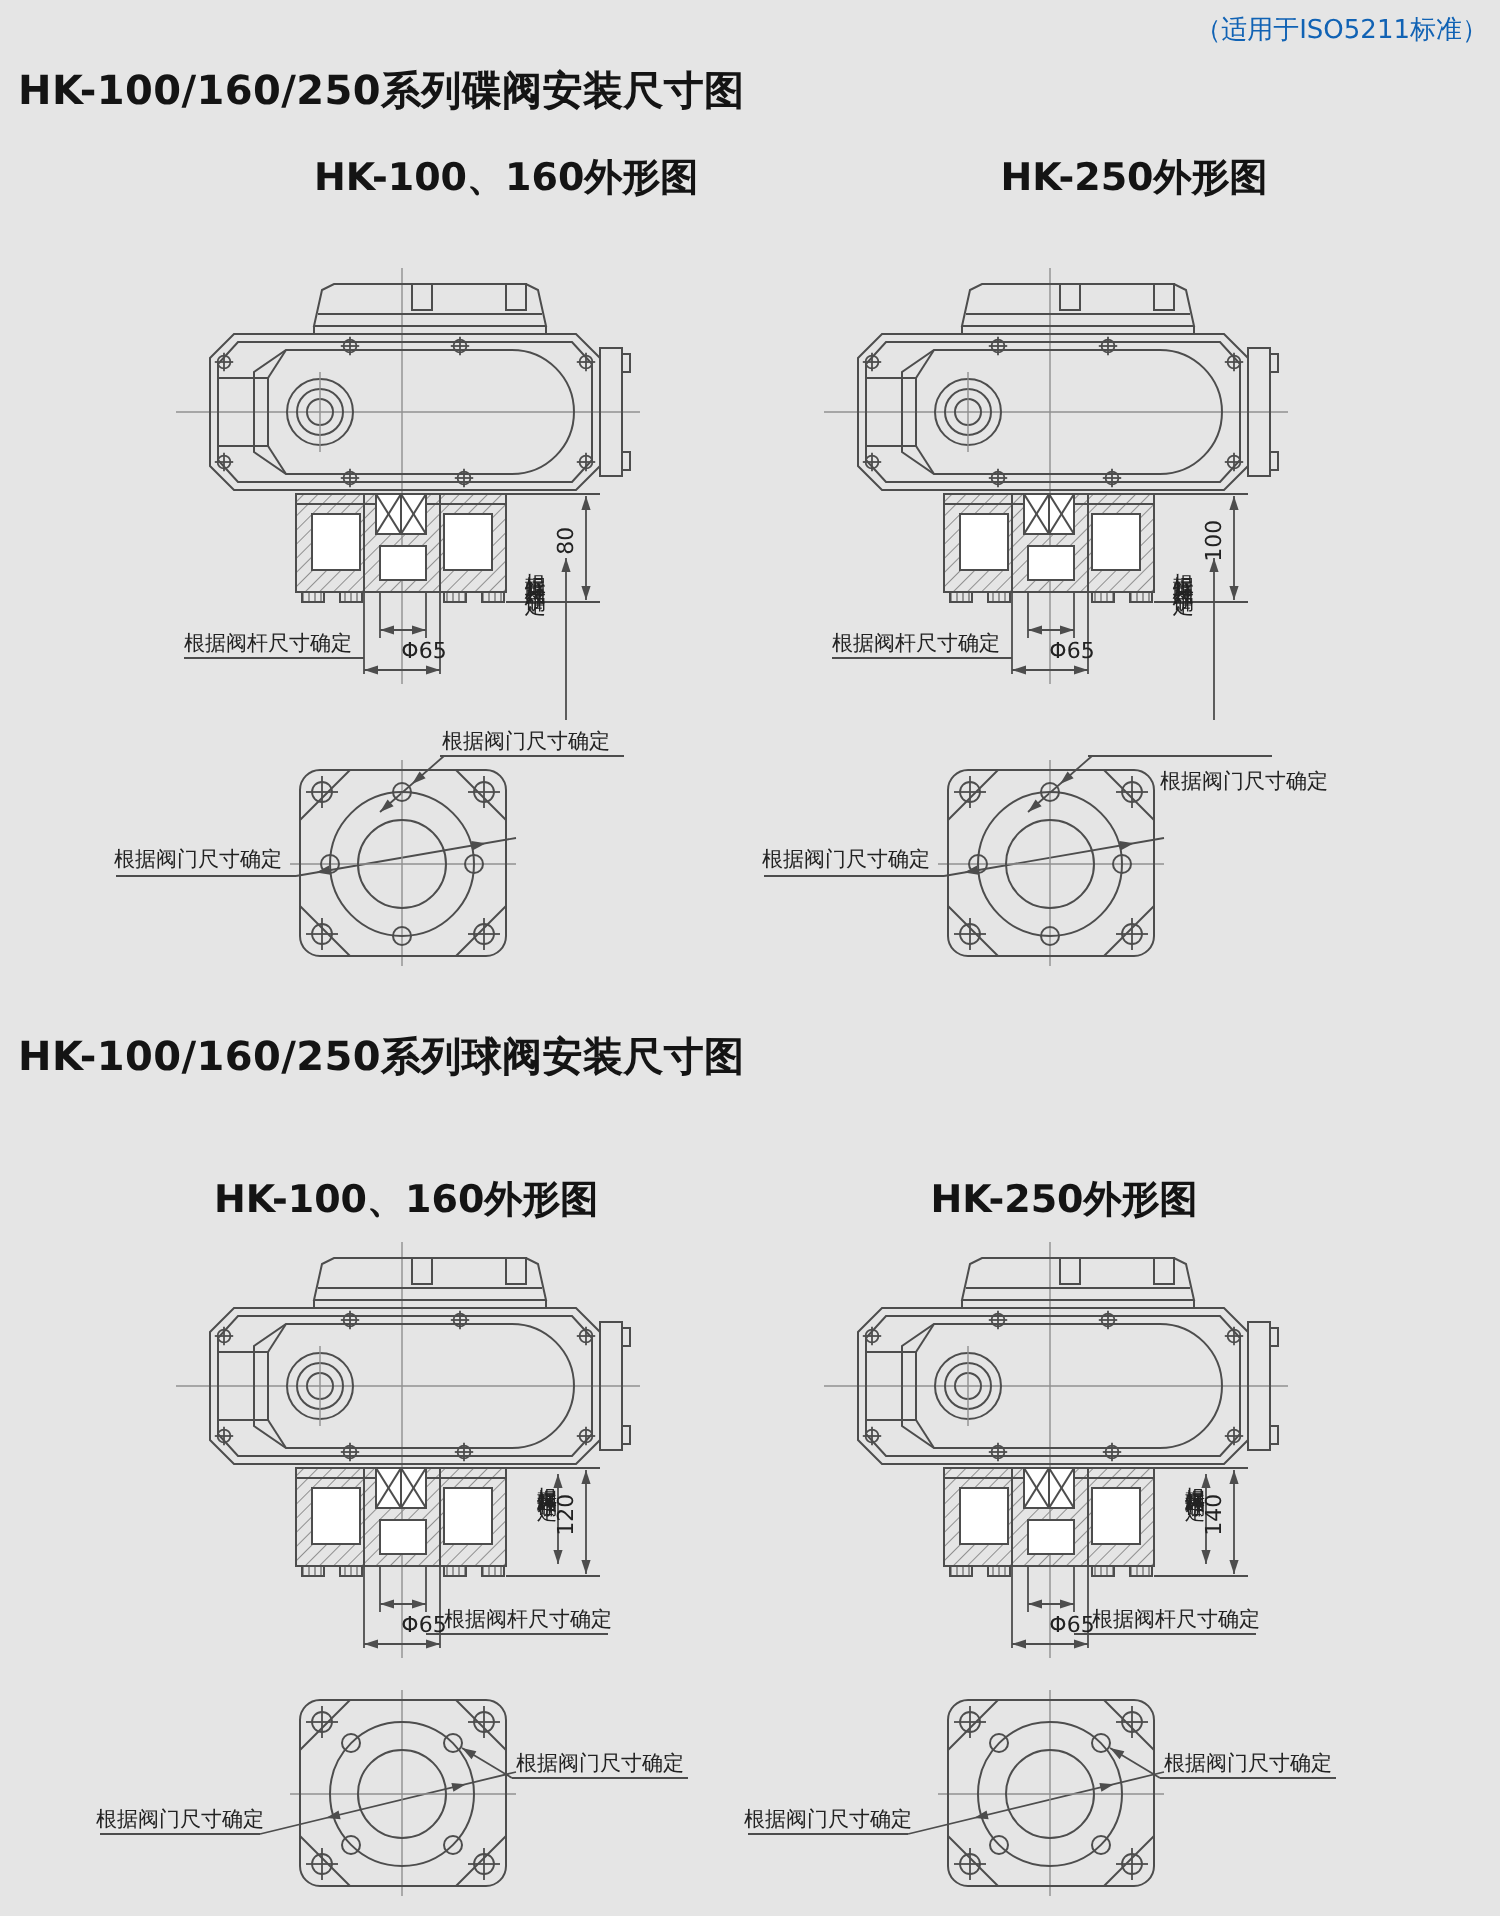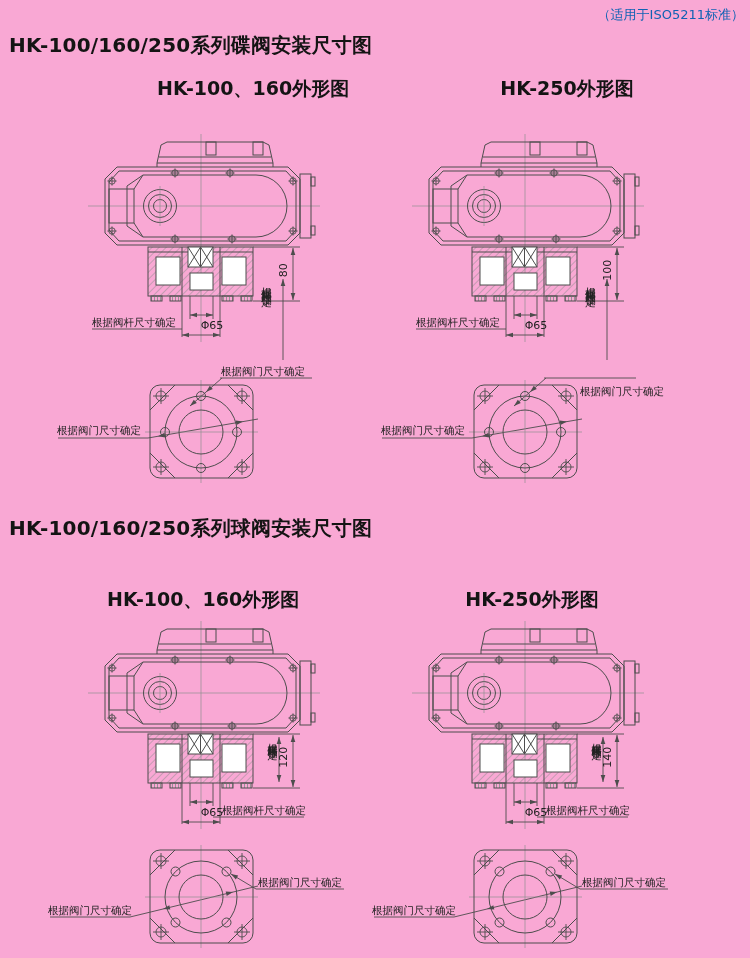--- a/index.html
+++ b/index.html
@@ -1,16 +1,16 @@
 <!DOCTYPE html>
 <html><head>
 <meta charset="utf-8">
 <style>
   html,body{margin:0;padding:0;background:#fff;}
-  .page{position:relative;width:750px;height:958px;background:#f9a8d4;overflow:hidden;
+  .page{position:relative;width:750px;height:958px;background:#e5e5e5;overflow:hidden;
         font-family:"DejaVu Sans","Liberation Sans",sans-serif;color:#222;}
   .standard-note{position:absolute;top:6px;right:6px;font-size:13px;color:#1062b4;white-space:nowrap;}
   .sec-title{position:absolute;left:9px;margin:0;font-size:20px;font-weight:bold;color:#141414;
              letter-spacing:0.2px;white-space:nowrap;}
   #title-butterfly{top:32px;text-align:center;}
   #title-ball{top:515px;}
   .subtitle{position:absolute;font-size:19px;font-weight:bold;color:#141414;text-align:center;width:160px;white-space:nowrap;}
   #sub-bfly-left{left:157px;top:76px;}
   #sub-bfly-right{left:487px;top:76px;}
   #sub-ball-left{left:107px;top:587px;}

